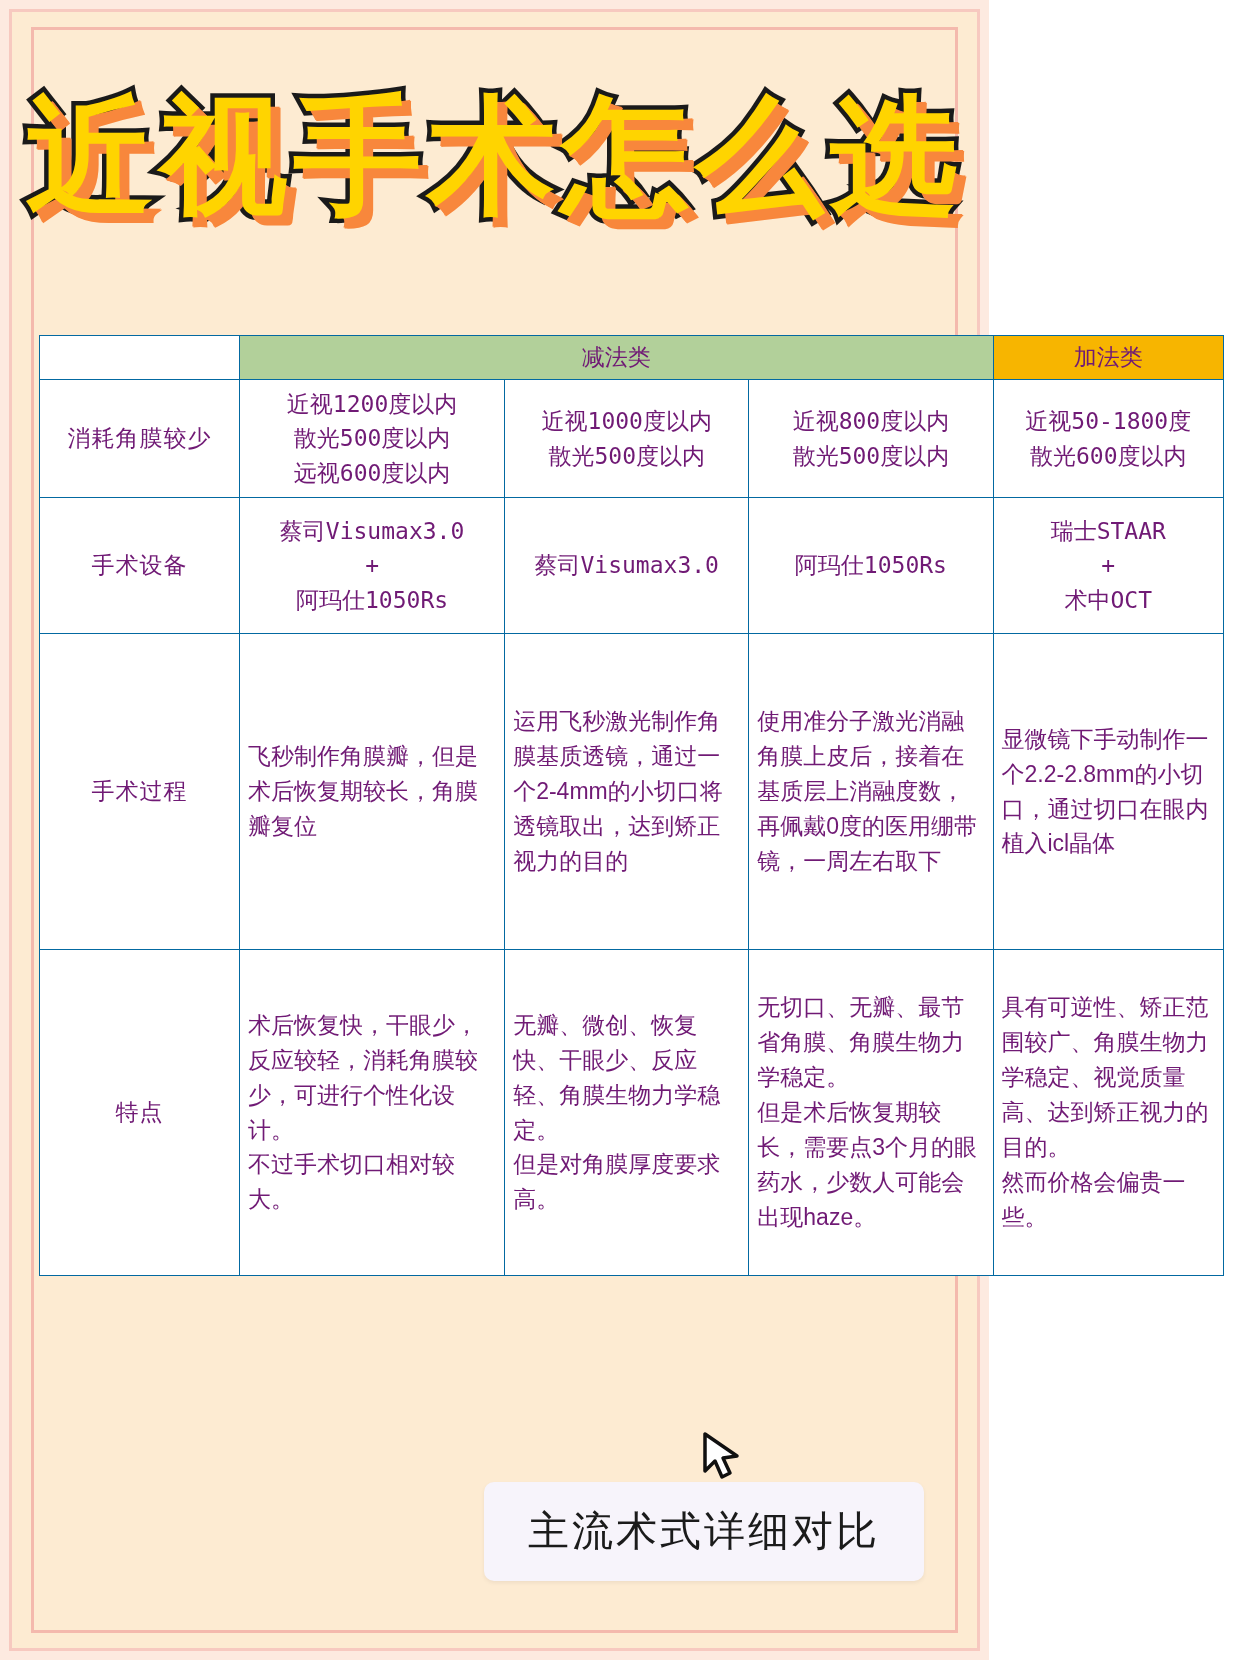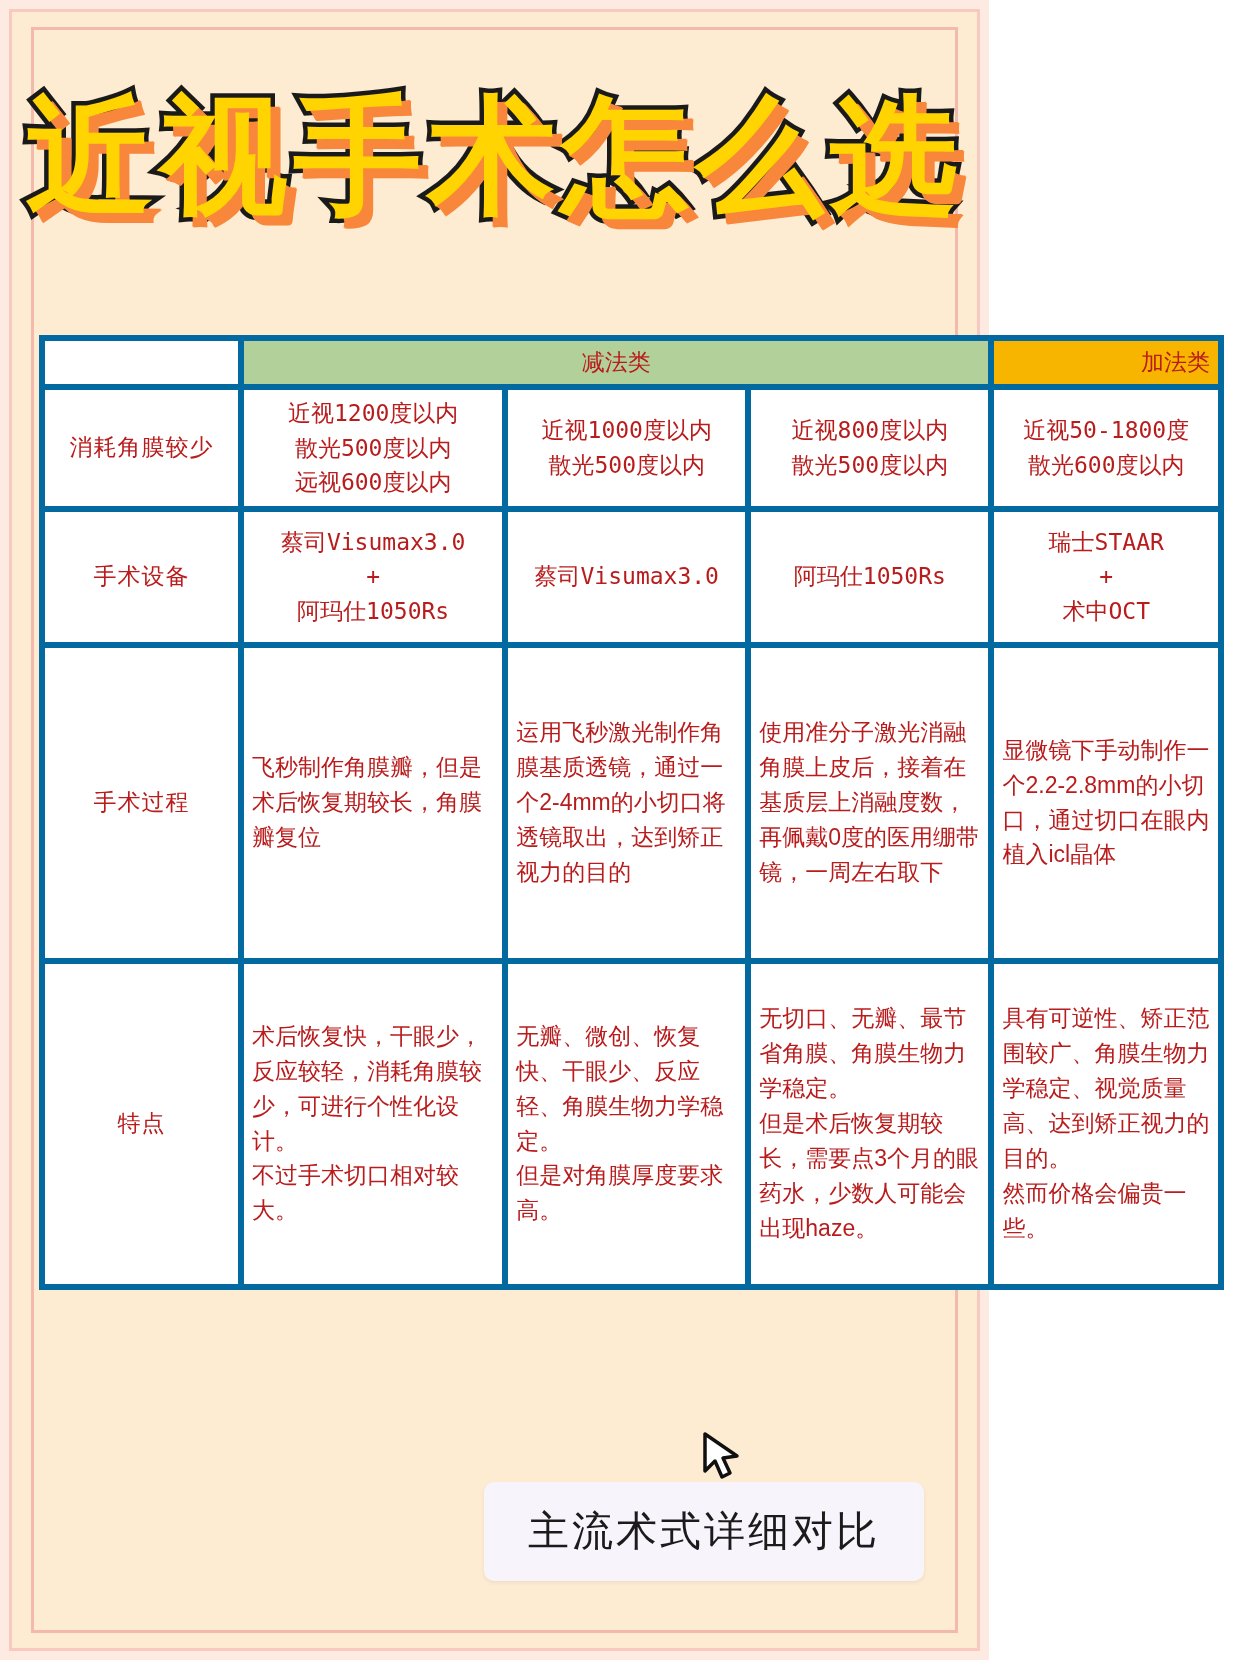--- a/index.html
+++ b/index.html
@@ -65,25 +65,25 @@
     top: 326px;
     width: 1185px;
   }
   table.cmp {
     border-collapse: collapse;
     width: 1185px;
     background: #ffffff;
     table-layout: fixed;
   }
   table.cmp td, table.cmp th {
-    border: 6px solid #0369a1;
+    border: 1px solid #0369a1;
     vertical-align: middle;
     font-weight: normal;
     font-size: 23px;
-    color: #b91c1c;
+    color: #701a75;
     padding: 6px 8px;
     box-sizing: border-box;
   }
   col.c0 { width: 190px; }
   col.c1 { width: 252px; }
   col.c2 { width: 232px; }
   col.c3 { width: 232px; }
   col.c4 { width: 219px; }
 
   
@@ -94,21 +94,21 @@
   }
   .grp-sub {
     background: #b2d09a;
     text-align: center;
     height: 30px;
     font-size: 23px;
     color: #1b1b1b;
   }
   .grp-add {
     background: #f7b500;
-    text-align: right;
+    text-align: center;
     height: 30px;
     font-size: 23px;
     color: #1b1b1b;
     margin-top: 35px;
   }
 
   
   .row-label {
     text-align: center;
     font-size: 25px;

